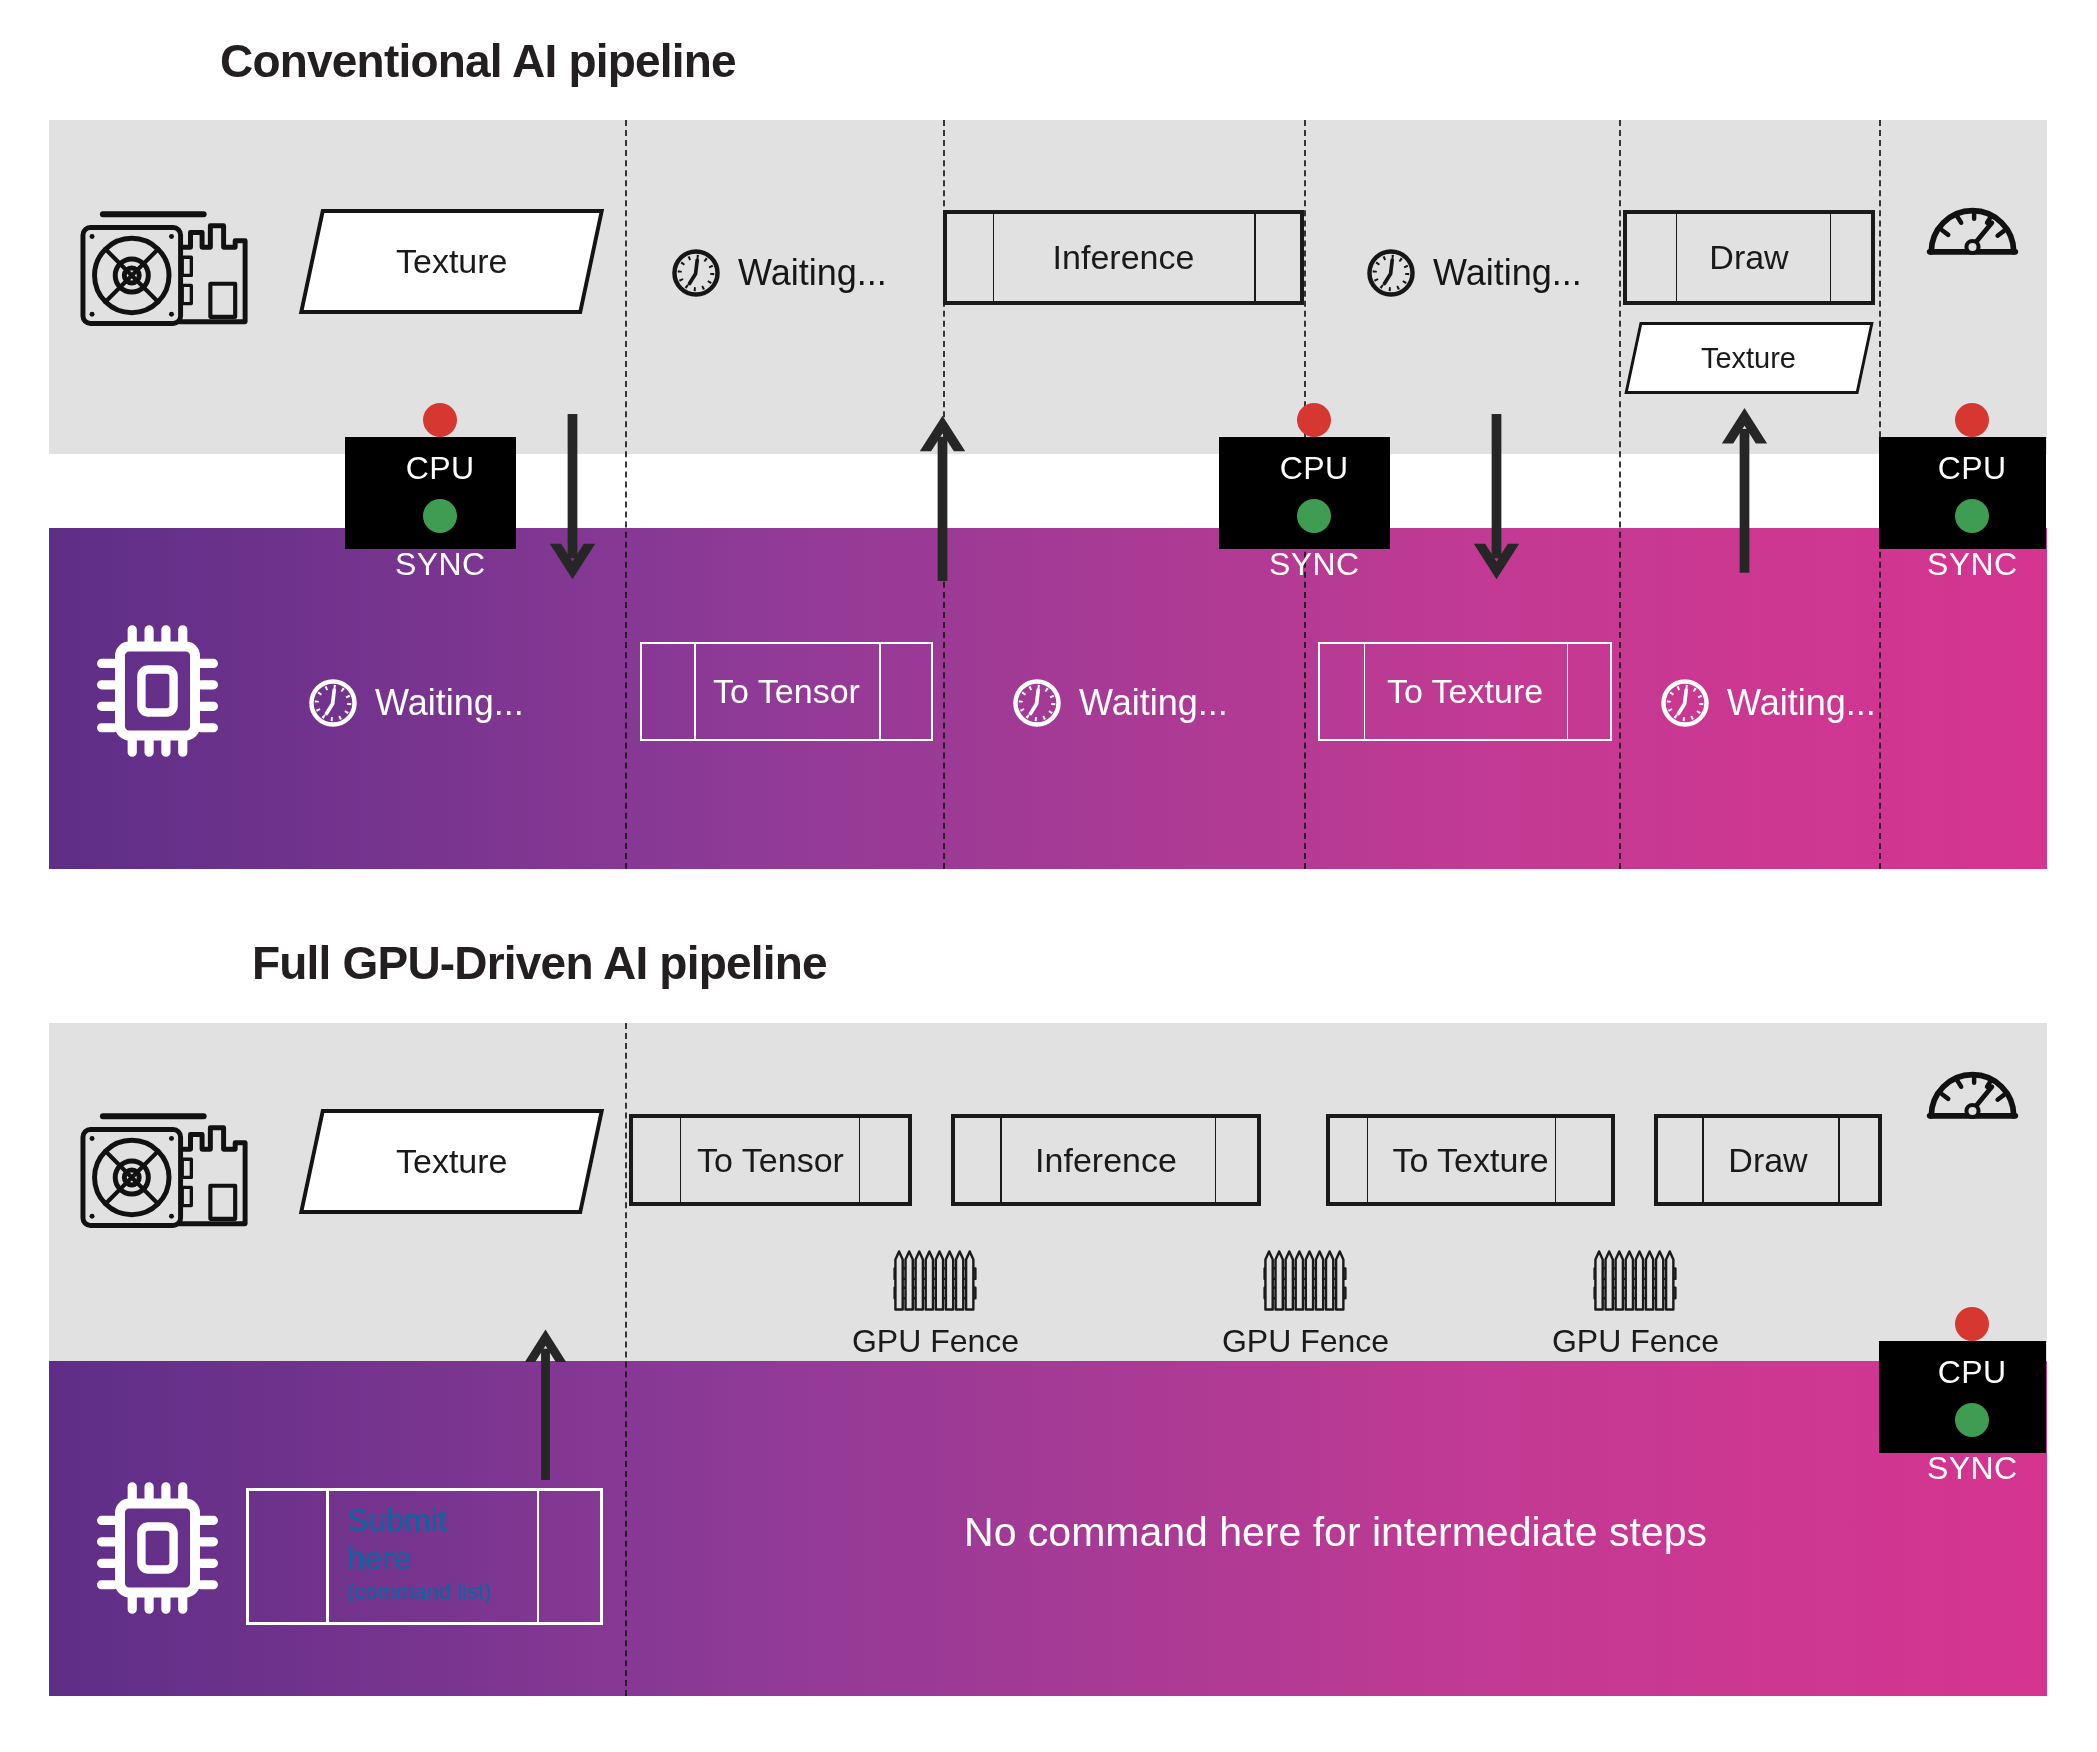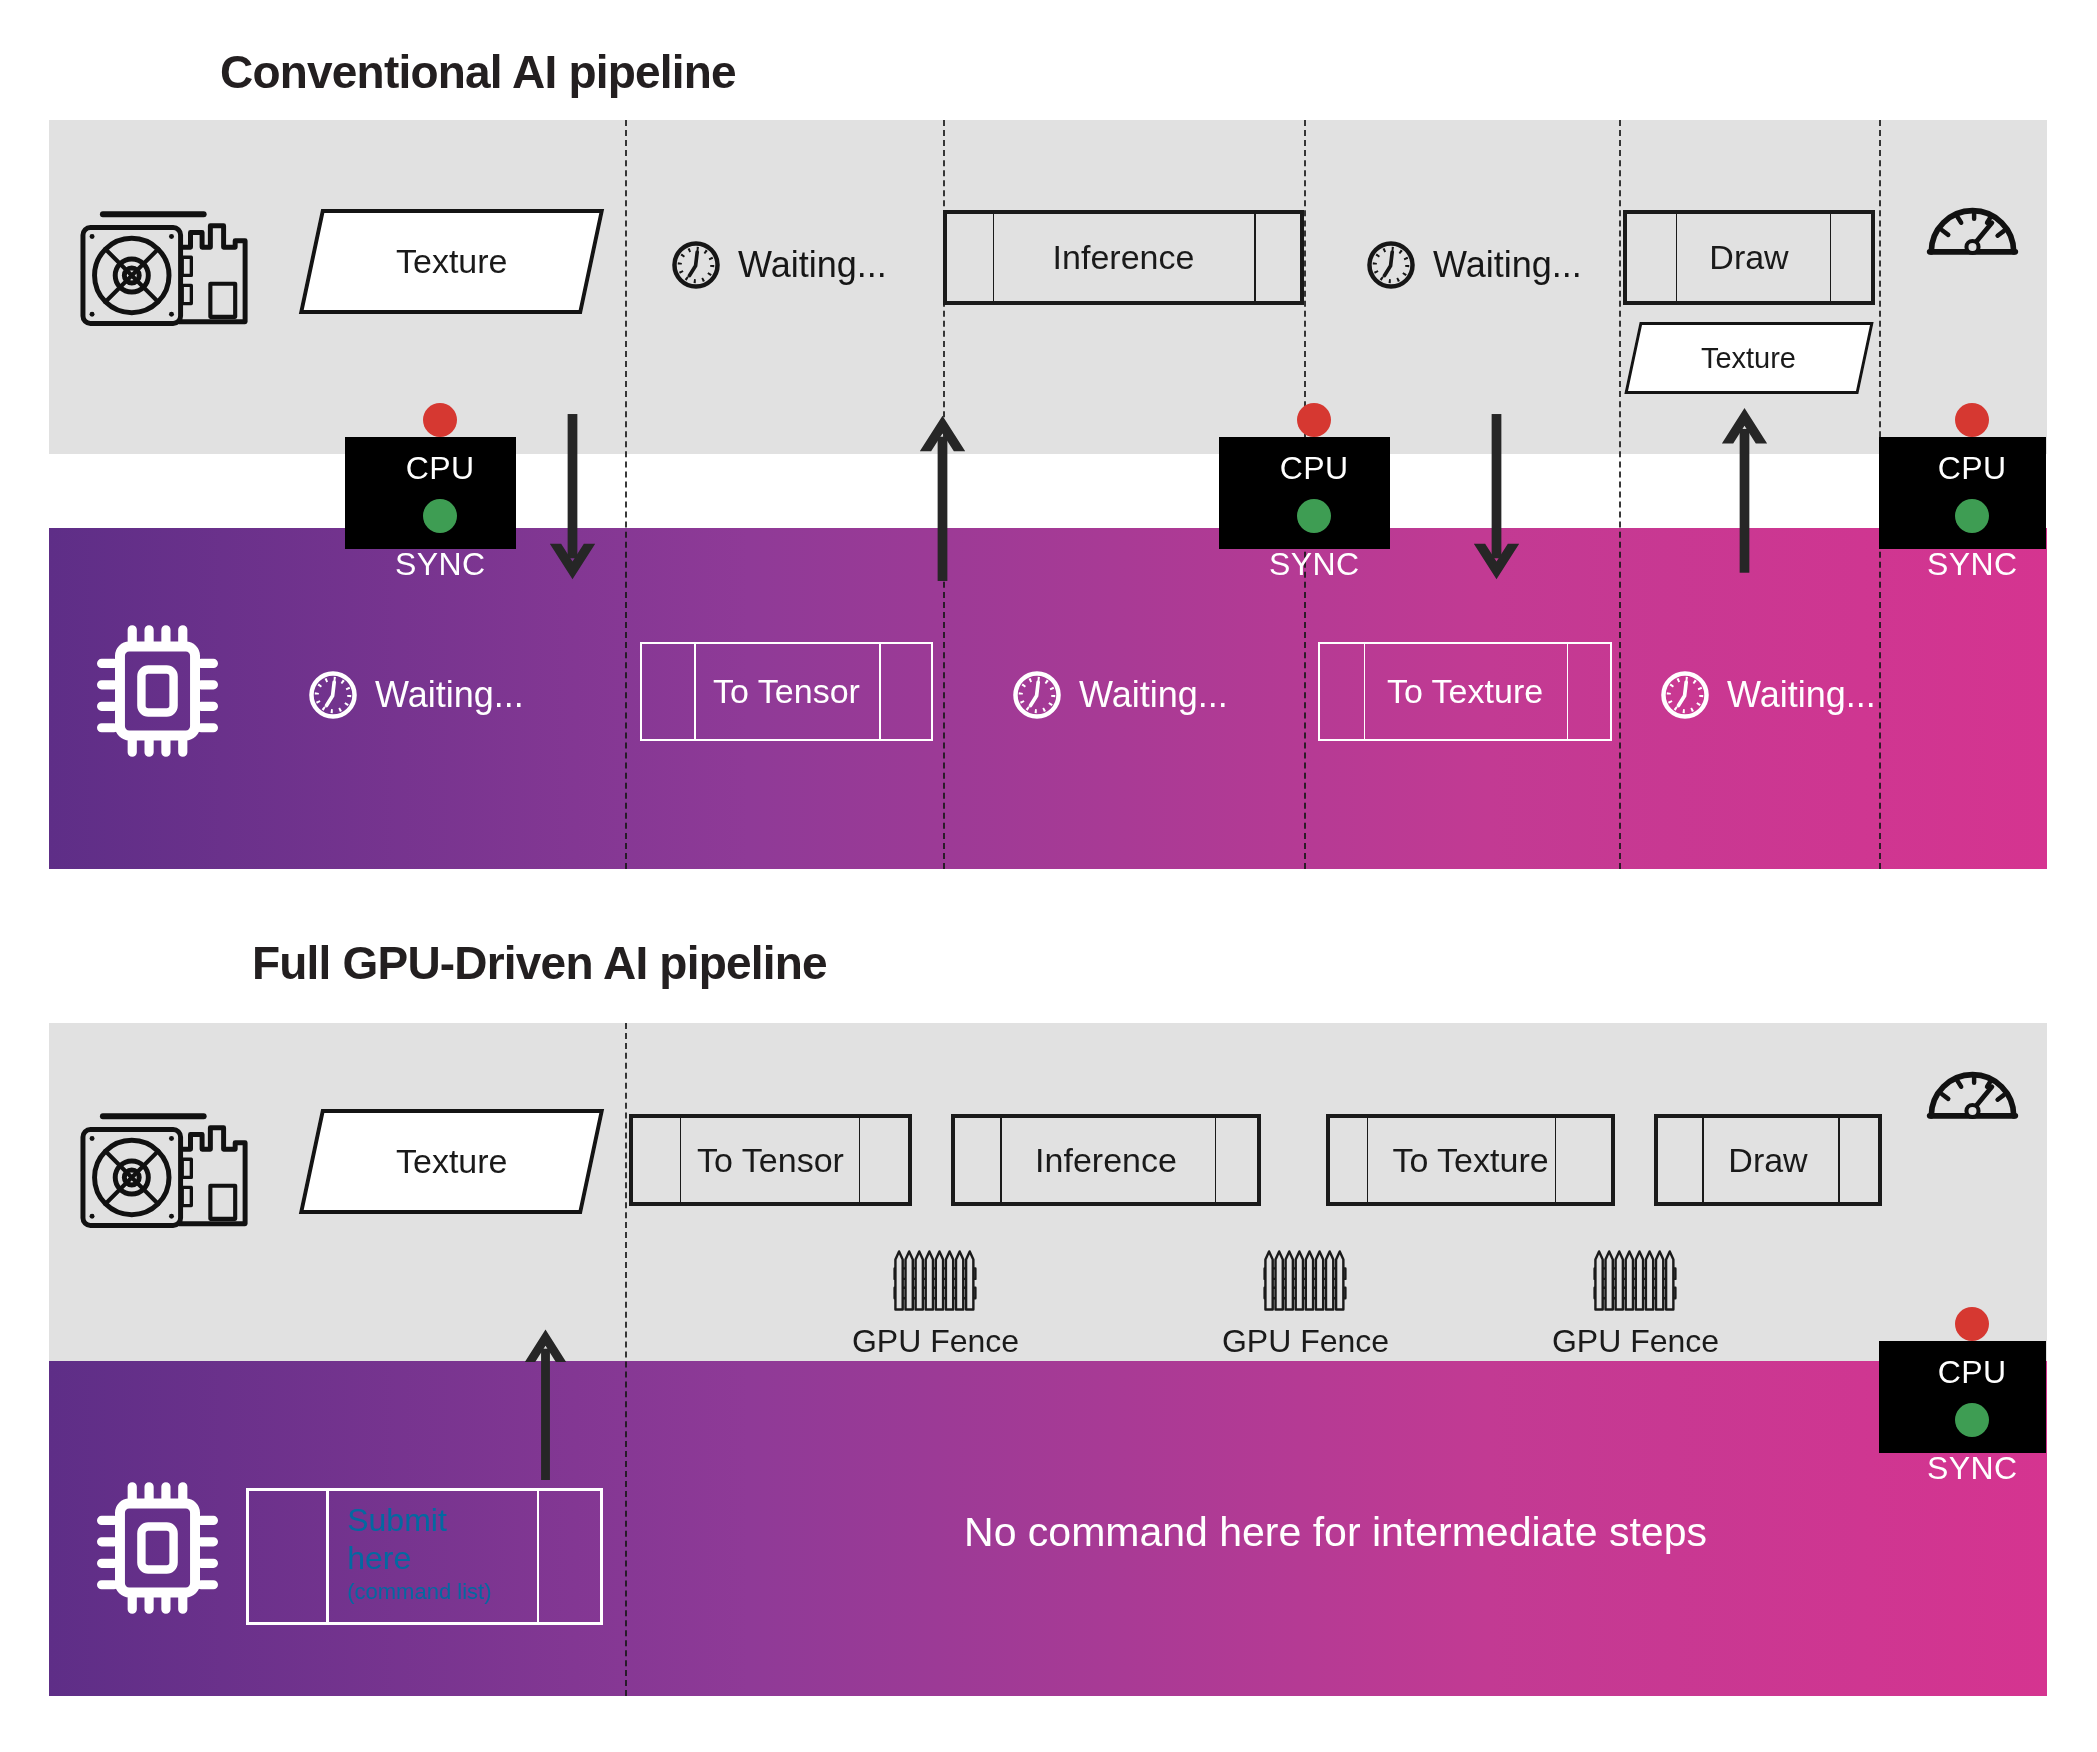--- a/index.html
+++ b/index.html
@@ -16,21 +16,21 @@
   .pgram.small{border-width:3.2px;}
   .pgram.small .pg-txt{font-size:29px;}
   .segbox{position:absolute;display:flex;align-items:center;justify-content:center;z-index:4;box-sizing:border-box;}
   .segbox .lbl{font-size:34px;font-weight:500;}
   .segbox.dark{border:4.9px solid #1a1a1a;color:#1a1a1a;}
   .segbox.dark2{border:4px solid #1a1a1a;color:#1a1a1a;}
   .segbox.light{border:2.4px solid #fff;color:#fff;}
   .segbox .div1,.segbox .div2{position:absolute;top:0;bottom:0;width:1.6px;background:currentColor;}
   .segbox .div1{left:var(--d1,15%);}
   .segbox .div2{left:var(--d2,85%);}
-  .waitrow{position:absolute;display:flex;align-items:center;gap:16px;z-index:4;height:53px;}
+  .waitrow{position:absolute;display:flex;align-items:center;gap:16px;z-index:4;height:53px;margin-top:8px;}
   .waitrow .wtxt{font-size:36px;font-weight:500;}
   .waitrow.dark{color:#161616;}
   .waitrow.light{color:#ffffff;}
   .clock{width:52px;height:52px;flex:0 0 auto;}
   .badge{position:absolute;width:171px;height:112px;background:var(--badge-bg,#000);z-index:6;display:flex;flex-direction:column;justify-content:center;gap:11.3px;padding-left:19.4px;box-sizing:border-box;}
   .badge .brow{display:flex;align-items:center;gap:13px;flex-direction:column;}
   .badge .dot{width:34px;height:34px;border-radius:50%;flex:0 0 auto;}
   .badge .dot.red{background:var(--badge-red,#D63831);}
   .badge .dot.green{background:var(--badge-green,#3E9D53);}
   .badge .btxt{color:#fff;font-size:32px;font-weight:500;letter-spacing:0.4px;}
@@ -120,21 +120,21 @@
       <g fill="#262626">
         <rect x="23" y="28" width="12" height="178"></rect>
         <path d="M1 46 L29 2 L57 46 L43 46 L29 24 L15 46 Z"></path>
       </g>
     </symbol>
   </defs>
 </svg>
 
 <div class="canvas">
 
-  <div class="abs diagram-title" style="left:220px;top:45px;">Conventional AI pipeline</div>
+  <div class="abs diagram-title" style="left:220px;top:34px;">Conventional AI pipeline</div>
 
   <div class="band gray" style="top:120px;height:334px;"></div>
   <div class="band purple" style="top:528px;height:341px;"></div>
 
   <div class="dash" style="left:625px;top:120px;height:749px;"></div>
   <div class="dash" style="left:943px;top:120px;height:749px;"></div>
   <div class="dash" style="left:1304px;top:120px;height:749px;"></div>
   <div class="dash" style="left:1619px;top:120px;height:749px;"></div>
   <div class="dash" style="left:1879px;top:120px;height:749px;"></div>
 

